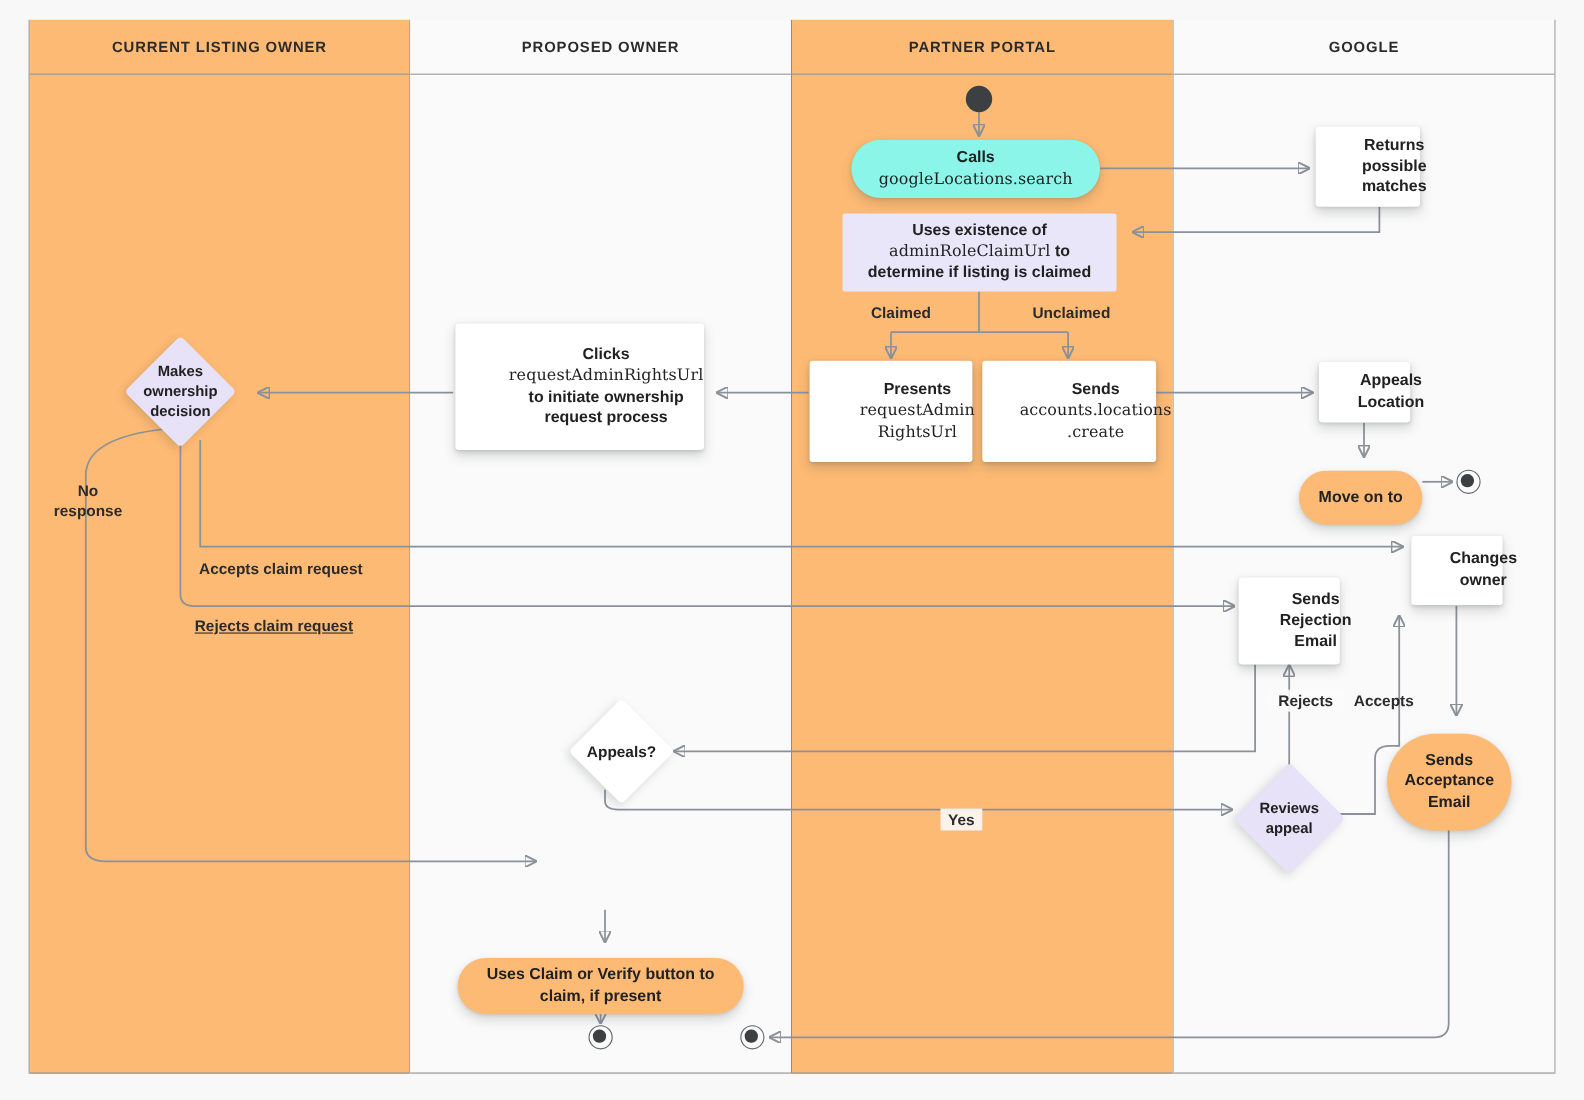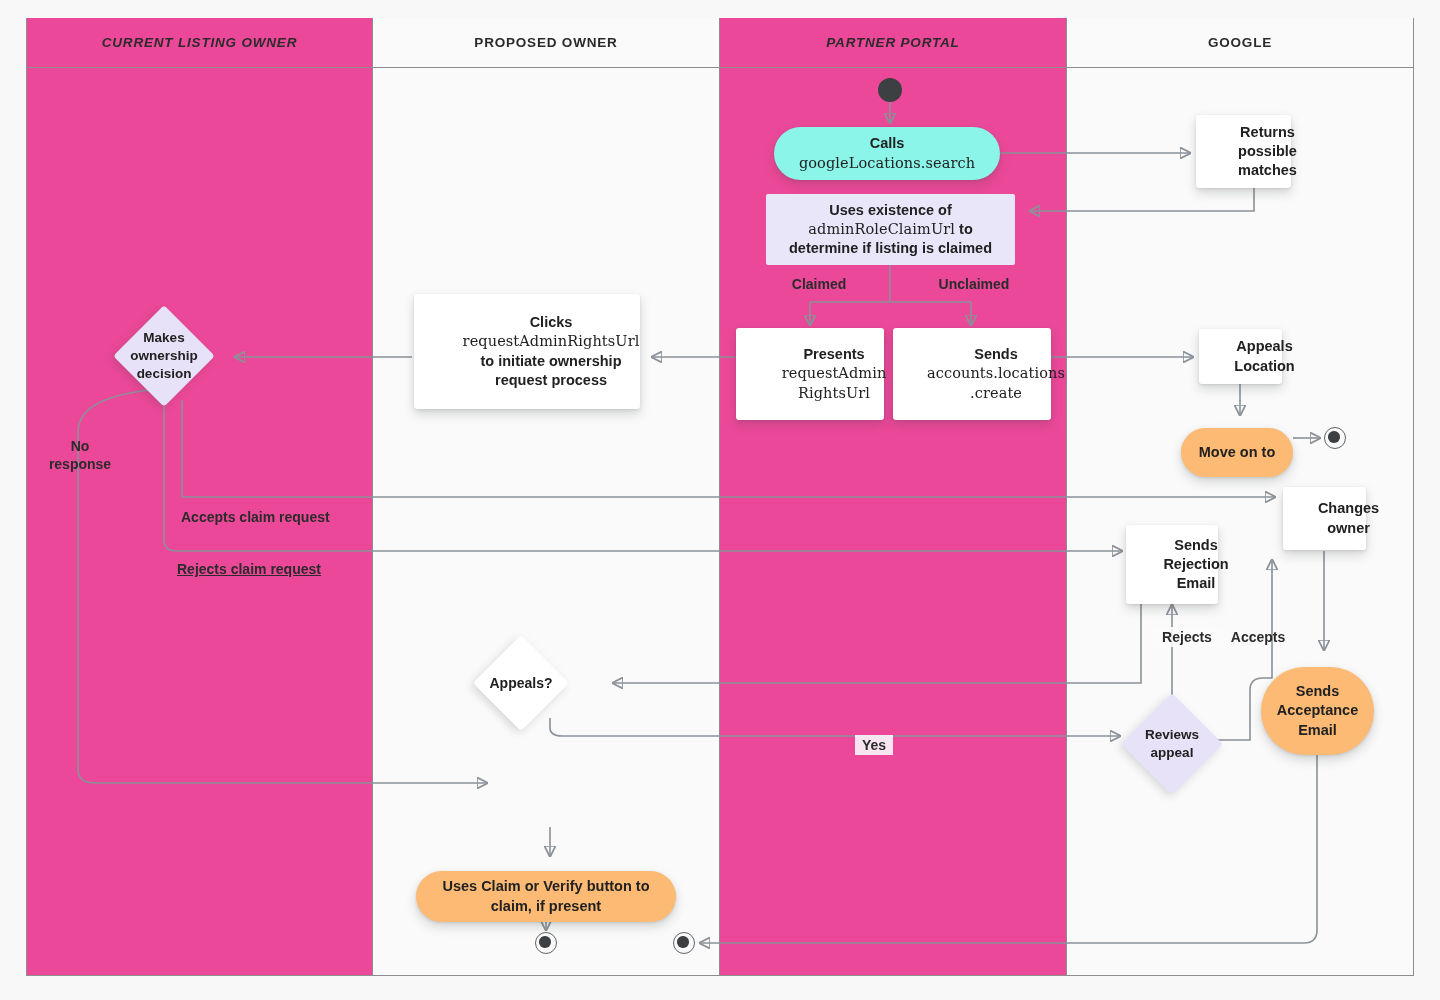--- a/index.html
+++ b/index.html
@@ -39,21 +39,21 @@
     border-bottom: 1px solid #8d8d8d;
     display: flex;
     align-items: center;
     justify-content: center;
     font-size: 13.5px;
     font-weight: 700;
     letter-spacing: 0.06em;
     color: #2b2b2b;
     box-sizing: border-box;
   }
-  .shade-a .lane-head, .shade-a .lane-body { background: #ec4899; font-style: italic; }
+  .shade-a .lane-head, .shade-a .lane-body { background: #fdba74; }
   .shade-b .lane-head, .shade-b .lane-body { background: #fafafa; }
 
   
   #edges {
     position: absolute;
     left: 0; top: 0;
     width: 1440px; height: 1000px;
     pointer-events: none;
   }
   #edges path, #edges line { fill: none; stroke: #8a9199; stroke-width: 1.6px; }
@@ -311,21 +311,21 @@
 Acceptance
 Email</div>
   </div>
 
   <div class="node diamond lav" style="left:1136px; top:708px; width:72px; height:72px;">
     <div class="dshape"></div>
     <div class="inner" style="white-space:pre-line; font-size:13.5px;">Reviews
 appeal</div>
   </div>
 
-  <div class="node diamond white" style="left:487px; top:649px; width:68px; height:68px;">
+  <div class="node diamond white" style="left:531px; top:649px; width:68px; height:68px;">
     <div class="dshape"></div>
     <div class="inner" style="font-size:14px;">Appeals?</div>
   </div>
 
 
   <div class="node pill pink" style="left:416px; top:857px; width:260px; height:51px;">
     <div class="inner" style="white-space:pre-line;">Uses Claim or Verify button to
 claim, if present</div>
   </div>
 

